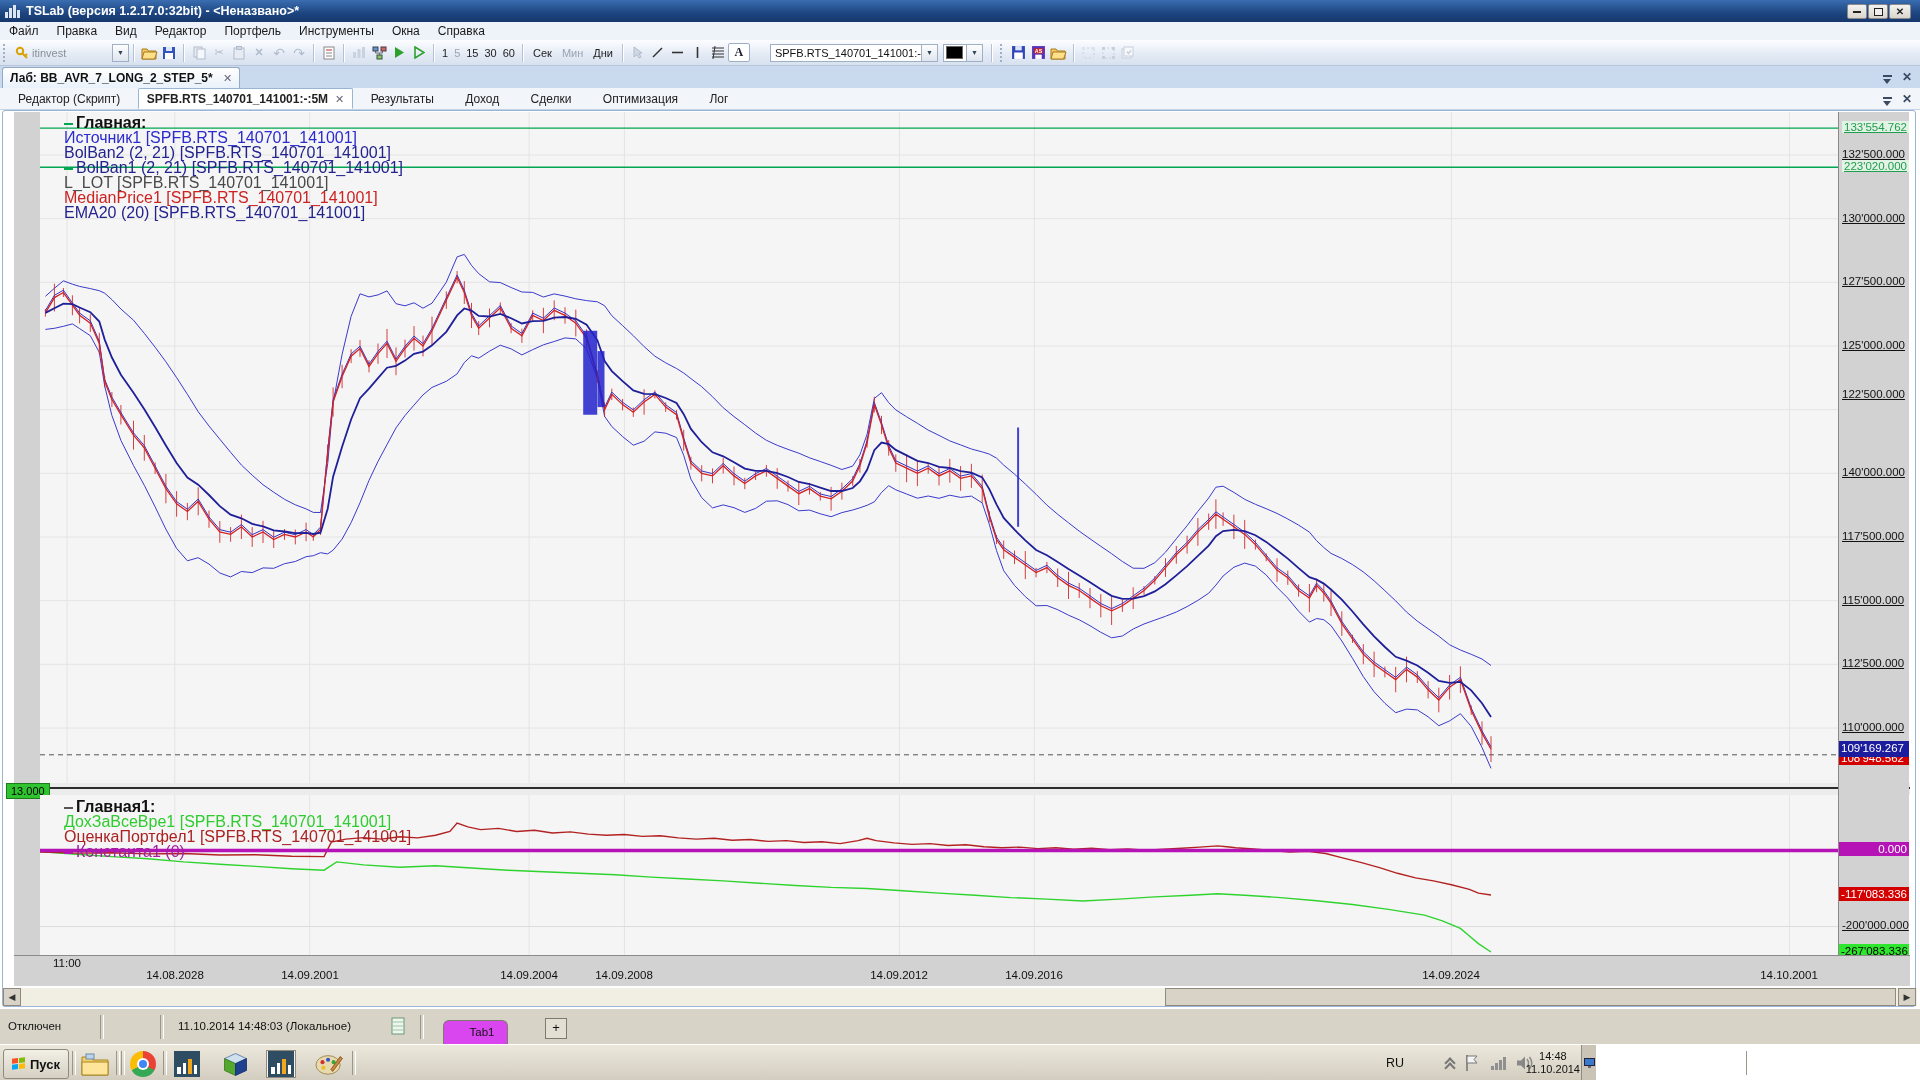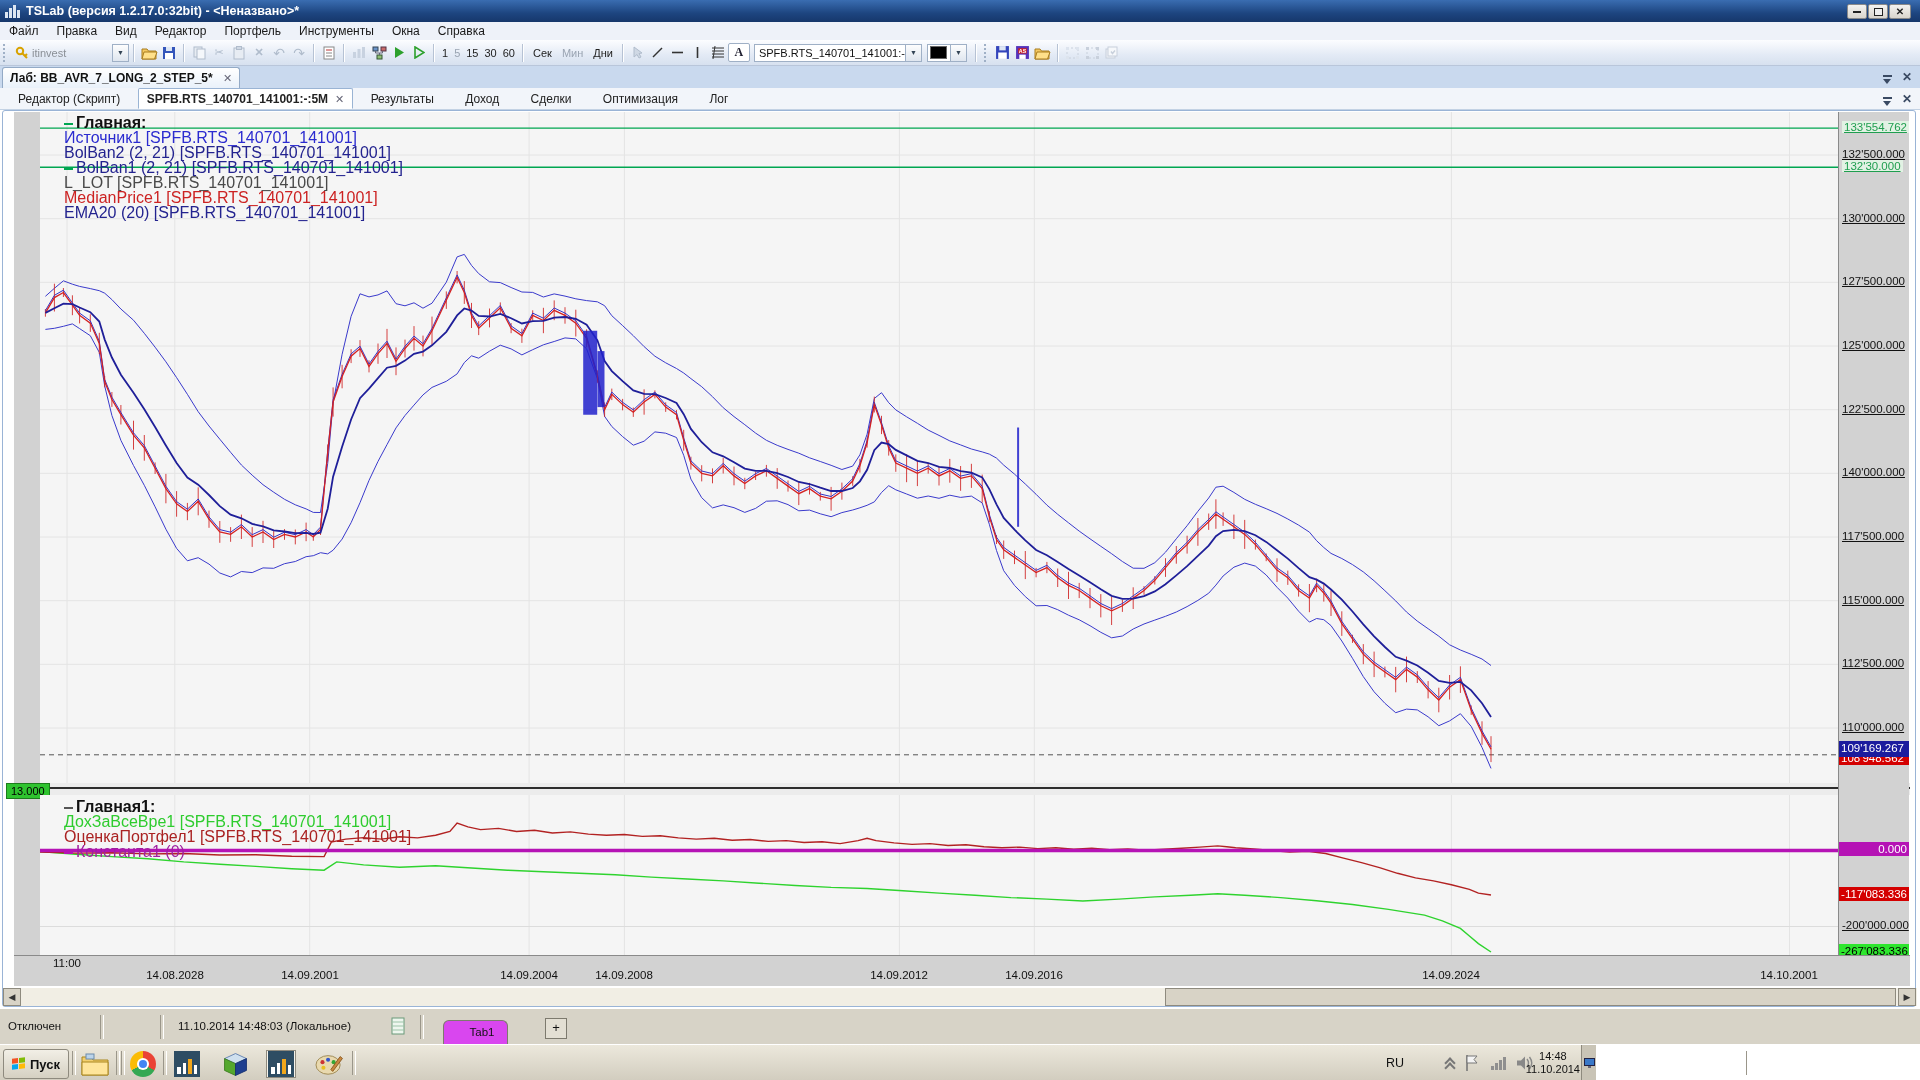--- a/index.html
+++ b/index.html
@@ -251,21 +251,21 @@
   <span class="tbtn">
       <svg width="14" height="13" viewBox="0 0 14 13">
         <line x1="1" y1="2" x2="13" y2="2" stroke="#333"></line>
         <line x1="1" y1="5" x2="13" y2="5" stroke="#333"></line>
         <line x1="1" y1="8" x2="13" y2="8" stroke="#333"></line>
         <line x1="1" y1="11" x2="13" y2="11" stroke="#333"></line>
         <line x1="4" y1="0" x2="2" y2="13" stroke="#333"></line>
       </svg>
     </span>
   <span class="tbtn" style="border:1px solid #9fb0c6;width:17px;height:17px;background:#fff;font-family:'Liberation Serif',serif;font-weight:bold;font-size:12px">A</span>
-  <span class="combo" style="width:168px;margin-left:4px">
+  <span class="combo" style="width:168px;margin-left:20px">
     <span style="flex:1;padding-left:4px;overflow:hidden">SPFB.RTS_140701_141001:-</span>
     <span class="arrow">▼</span>
   </span>
   <span class="combo" style="width:40px;margin-left:5px">
     <span style="flex:1;display:flex;justify-content:center">
         <span style="width:15px;height:11px;background:#000;border:1px solid #666"></span>
       </span>
     <span class="arrow">▼</span>
   </span>
   <span class="tsep" style="margin-left:8px"></span>
@@ -575,28 +575,28 @@
     <div style="color:#2ecc2e">ДохЗаВсеВре1 [SPFB.RTS_140701_141001]</div>
     <div style="color:#aa2222">ОценкаПортфел1 [SPFB.RTS_140701_141001]</div>
     <div style="color:#a020a0"><span class="lmark" style="background:#b513b5"></span>Константа1 (0)</div>
   </div>
 
 <div class="abs raxis" id="right-axis">
     <div class="ticklab" style="top:36px">132'500.000</div>
     <div class="ticklab" style="top:100px">130'000.000</div>
     <div class="ticklab" style="top:163px">127'500.000</div>
     <div class="ticklab" style="top:227px">125'000.000</div>
-    <div class="ticklab" style="top:291px">122'500.000</div>
+    <div class="ticklab" style="top:276px">122'500.000</div>
     <div class="ticklab" style="top:354px">140'000.000</div>
     <div class="ticklab" style="top:418px">117'500.000</div>
     <div class="ticklab" style="top:482px">115'000.000</div>
     <div class="ticklab" style="top:545px">112'500.000</div>
     <div class="ticklab" style="top:609px">110'000.000</div>
     <div class="ticklab greenlab" style="top:9px">133'554.762</div>
-    <div class="ticklab greenlab" style="top:48px">132'30.000</div>
+    <div class="ticklab greenlab" style="top:48px">223'020.000</div>
     <div class="badge" style="top:631px;height:22px;background:#d40000;color:#ffffff;display:flex;align-items:flex-end">108'948.562</div>
     <div class="badge" style="top:629px;height:16px;background:#1c1c9e;color:#ffffff">109'169.267</div>
     <div class="ticklab" style="top:807px">-200'000.000</div>
     <div class="badge" style="top:730px;background:#b513b5;color:#ffffff;text-align:right">0.000</div>
     <div class="badge" style="top:775px;background:#d40000;color:#ffffff;text-align:right">-117'083.336</div>
     <div class="badge" style="top:832px;background:#2ee62e;color:#000000;text-align:center">-267'083.336</div>
   </div>
 <div class="abs xaxis" id="x-axis">
     <span class="xlab-minor" style="left:39px">11:00</span>
     <span class="xlab" style="left:161px">14.08.2028</span>

